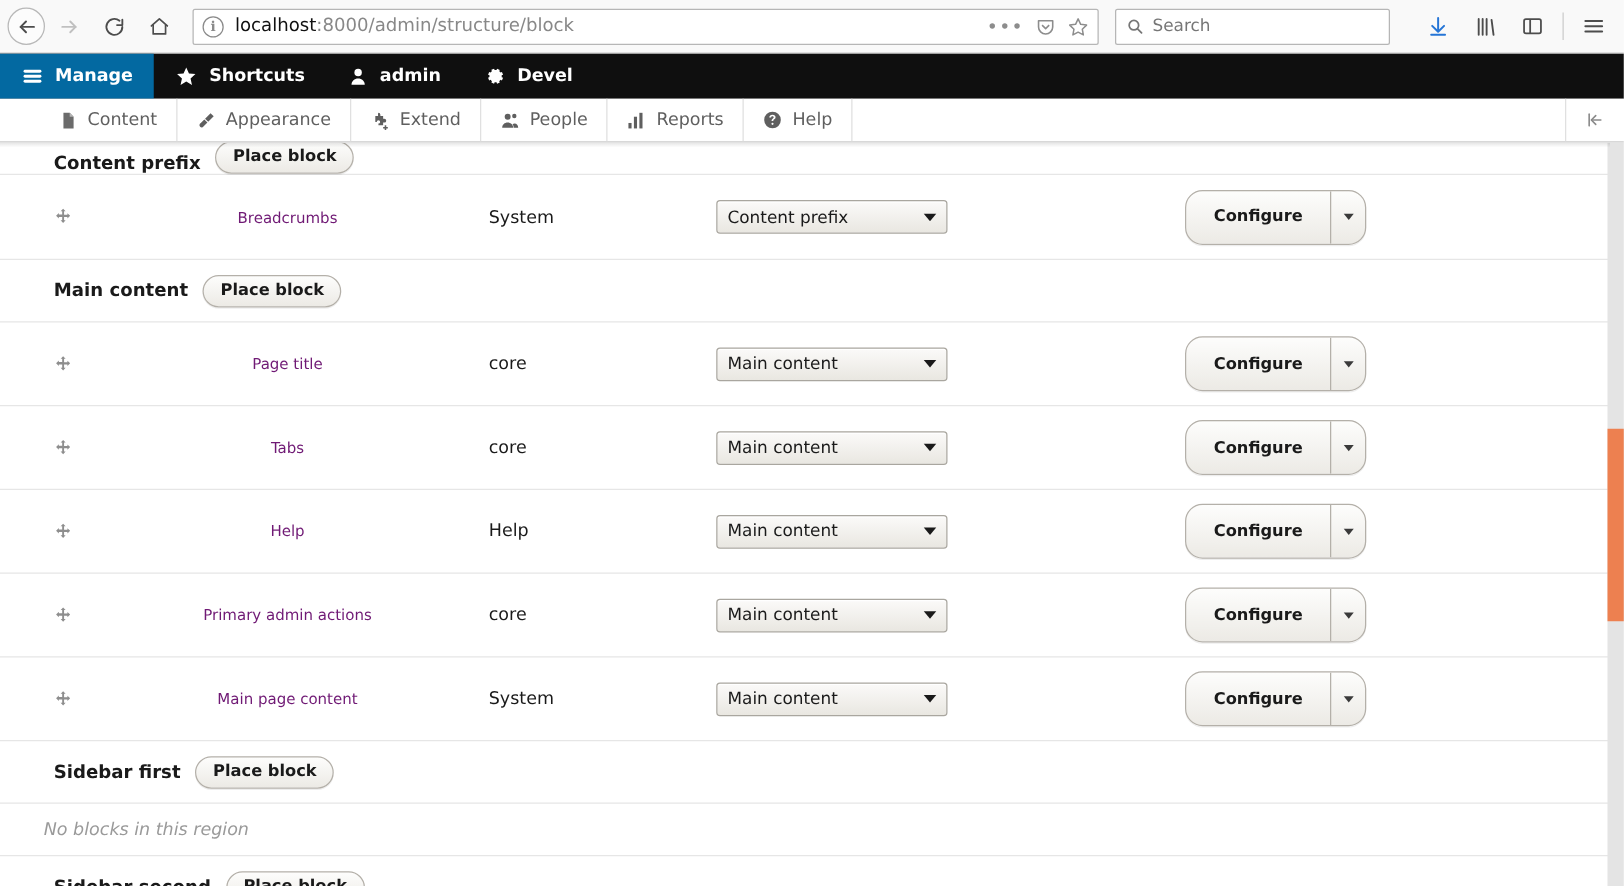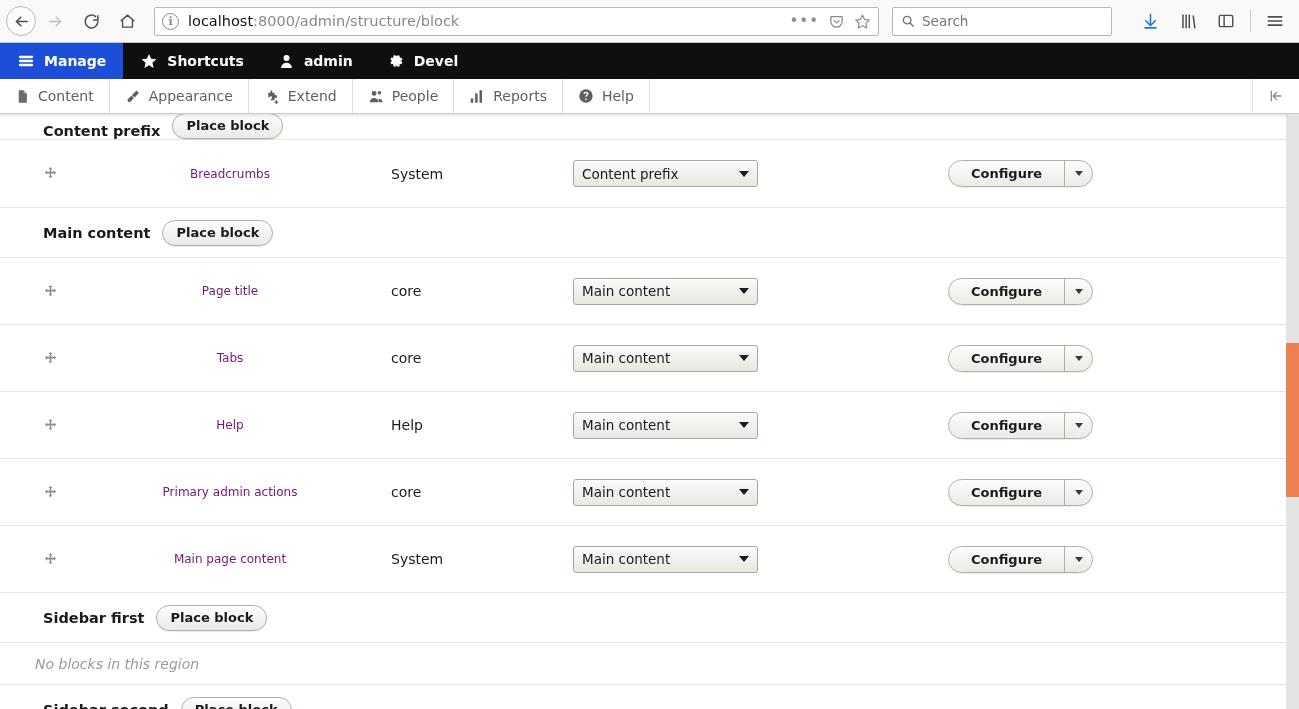--- a/index.html
+++ b/index.html
@@ -52,27 +52,27 @@
 
   
   .d-toolbar-top {
     position: absolute; top: 43px; left: 0; width: 1299px; height: 36px;
     background: #0f0f0f; display: flex; align-items: stretch;
   }
   .d-tab {
     display: flex; align-items: center; gap: 9px; padding: 0 17px;
     color: #fff; font-size: 14px; font-weight: bold;
   }
-  .d-tab.active { background: #1d4ed8; }
+  .d-tab.active { background: #0369a1; }
   .d-tab .ico { display: flex; align-items: center; }
 
   .d-toolbar-sub {
     position: absolute; top: 79px; left: 0; width: 1299px; height: 35px;
     background: #fff; border-bottom: 1px solid #ccc;
-    display: flex; align-items: stretch; z-index: 20;
+    display: flex; align-items: stretch; z-index: 20; padding-left: 32px;
   }
   .d-sub-tab {
     display: flex; align-items: center; gap: 8px; padding: 0 15px;
     color: #5f5f5f; font-size: 14px; border-right: 1px solid #e0e0e0;
   }
   .d-sub-spacer { flex: 1; border-right: 1px solid #e0e0e0; }
   .d-sub-collapse {
     display: flex; align-items: center; justify-content: center;
     width: 46px; color: #888;
   }
@@ -118,21 +118,21 @@
     border: 1px solid #a9a69f; border-radius: 3px;
     background: linear-gradient(to bottom, #fbfaf9 0%, #e9e7e1 100%);
     padding: 0 8px; font-size: 13.5px; color: #1a1a1a;
     box-shadow: inset 0 1px 0 #fff;
   }
   .region-select .sel-label { flex: 1; white-space: nowrap; overflow: hidden; }
   .caret { width: 0; height: 0; border-left: 5px solid transparent;
            border-right: 5px solid transparent; border-top: 6px solid #1a1a1a; }
   .ops-cell { display: flex; align-items: center; }
   .dropbutton {
-    display: flex; align-items: stretch; height: 27px;
+    display: flex; align-items: stretch; height: 44px;
     border: 1px solid #b4b0a9; border-radius: 14px;
     background: linear-gradient(to bottom, #fdfdfc 0%, #eceae5 100%);
     box-shadow: 0 1px 0 rgba(0,0,0,.07); overflow: hidden;
   }
   .dropbutton .db-main {
     display: flex; align-items: center; padding: 0 22px;
     font-size: 13px; font-weight: bold; color: #1a1a1a;
   }
   .dropbutton .db-toggle {
     display: flex; align-items: center; justify-content: center;

